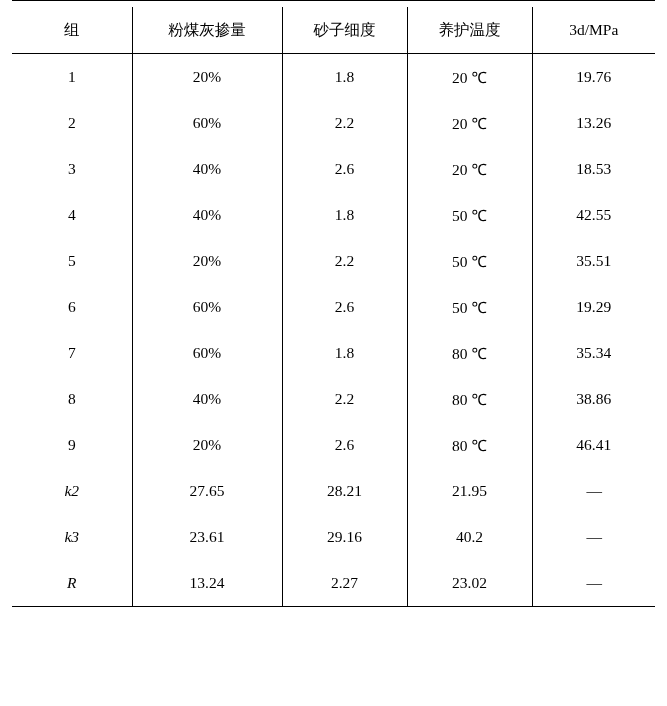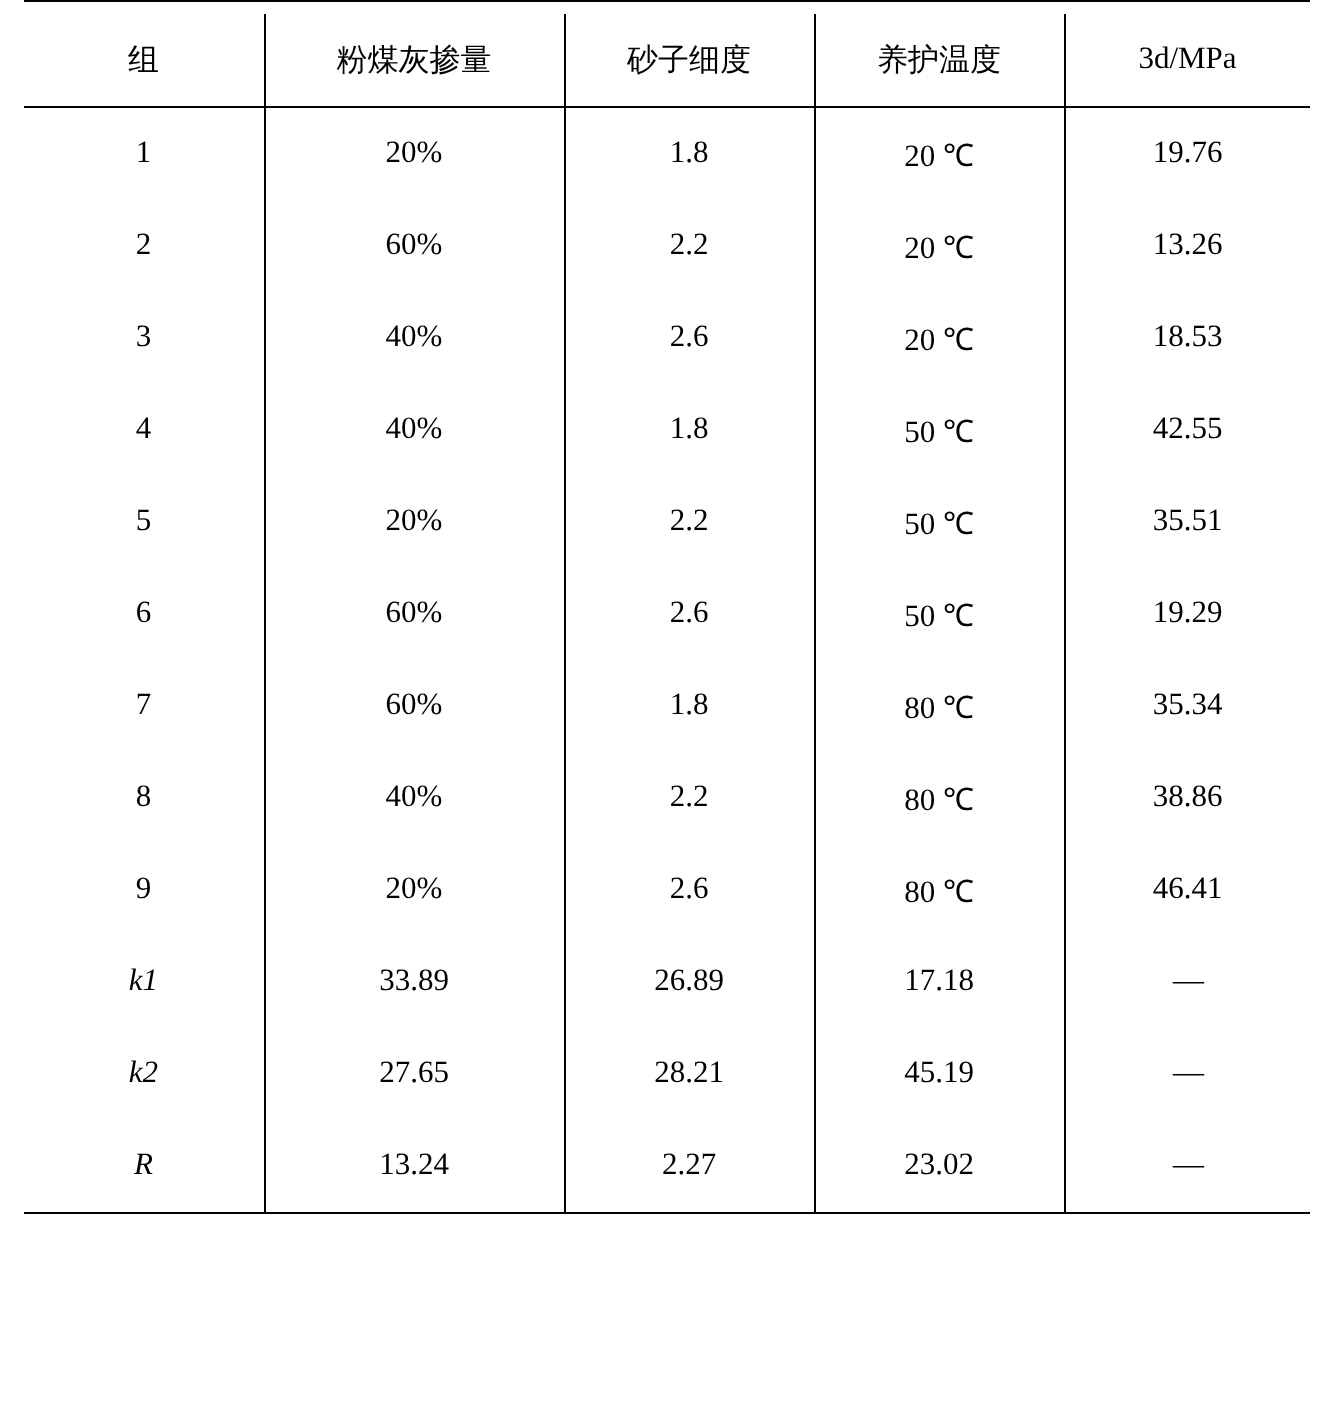--- a/index.html
+++ b/index.html
@@ -171,31 +171,31 @@
         <td>38.86</td>
       </tr>
       <tr>
         <td>9</td>
         <td>20%</td>
         <td>2.6</td>
         <td>80 ℃</td>
         <td>46.41</td>
       </tr>
       <tr>
-        <td class="k-label">k1</td>
-        <td>33.89</td>
-        <td>26.89</td>
-        <td>17.18</td>
-        <td class="dash">—</td>
-      </tr>
-      <tr>
         <td class="k-label">k2</td>
         <td>27.65</td>
         <td>28.21</td>
-        <td>45.19</td>
+        <td>21.95</td>
+        <td class="dash">—</td>
+      </tr>
+      <tr>
+        <td class="k-label">k3</td>
+        <td>23.61</td>
+        <td>29.16</td>
+        <td>40.2</td>
         <td class="dash">—</td>
       </tr>
       <tr>
         <td class="k-label">R</td>
         <td>13.24</td>
         <td>2.27</td>
         <td>23.02</td>
         <td class="dash">—</td>
       </tr>
     </tbody>

